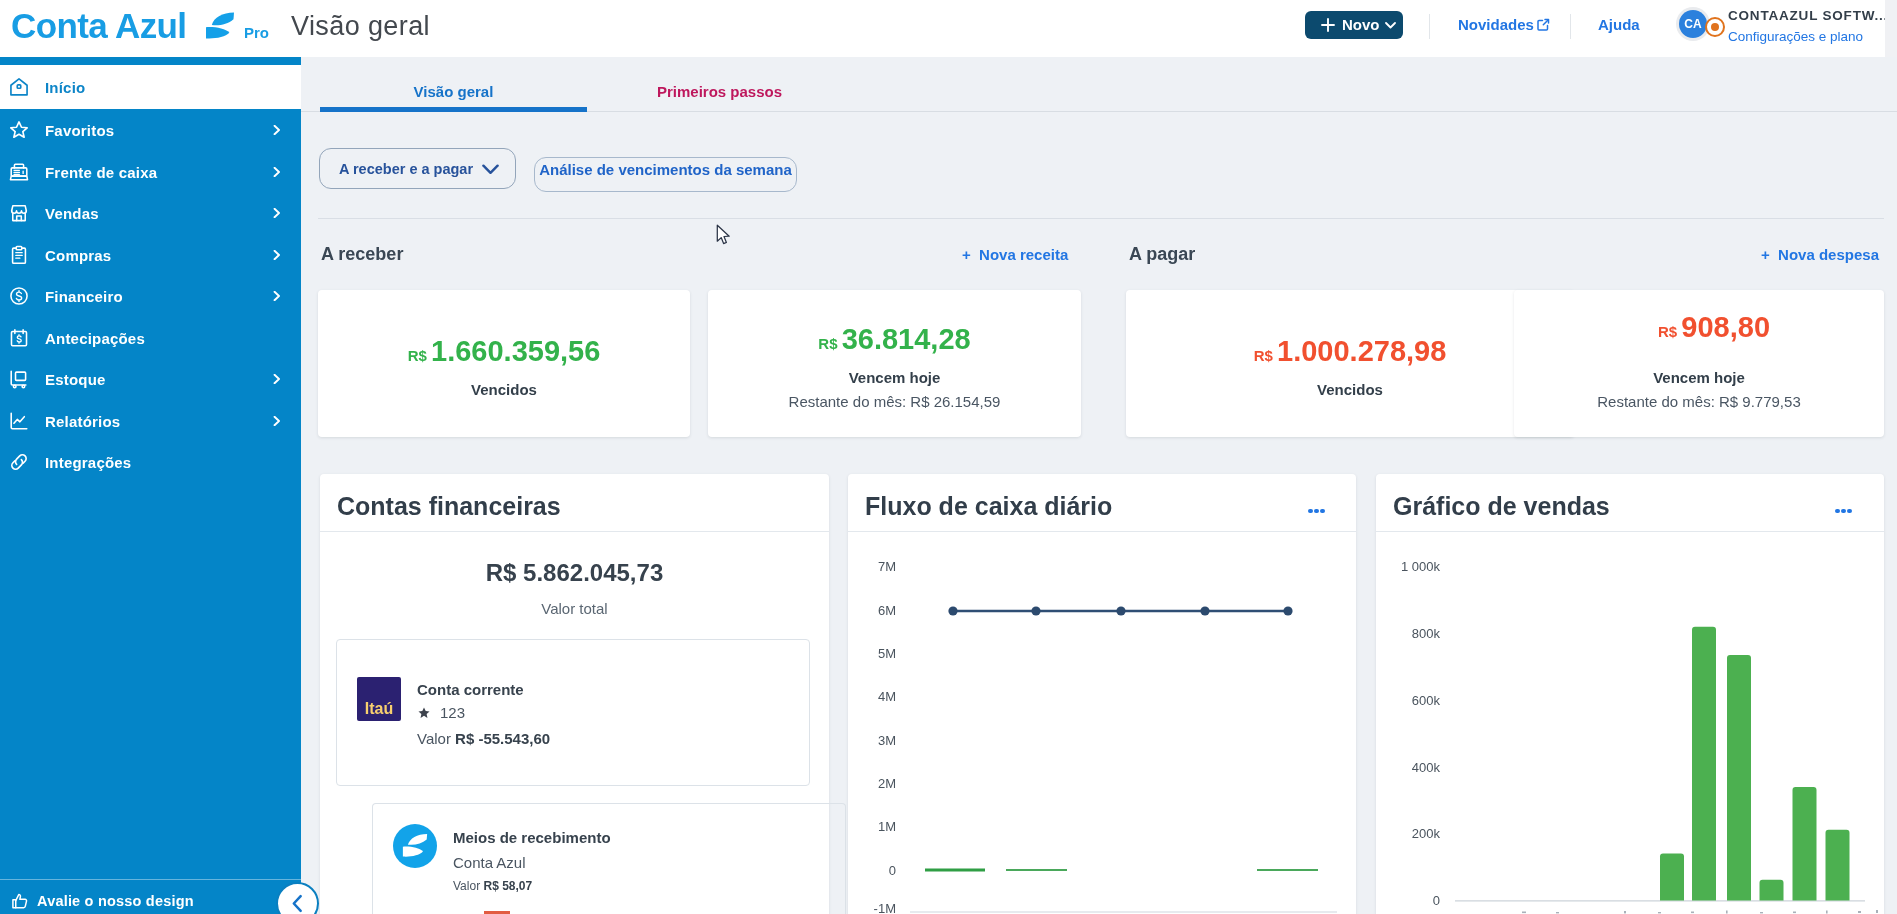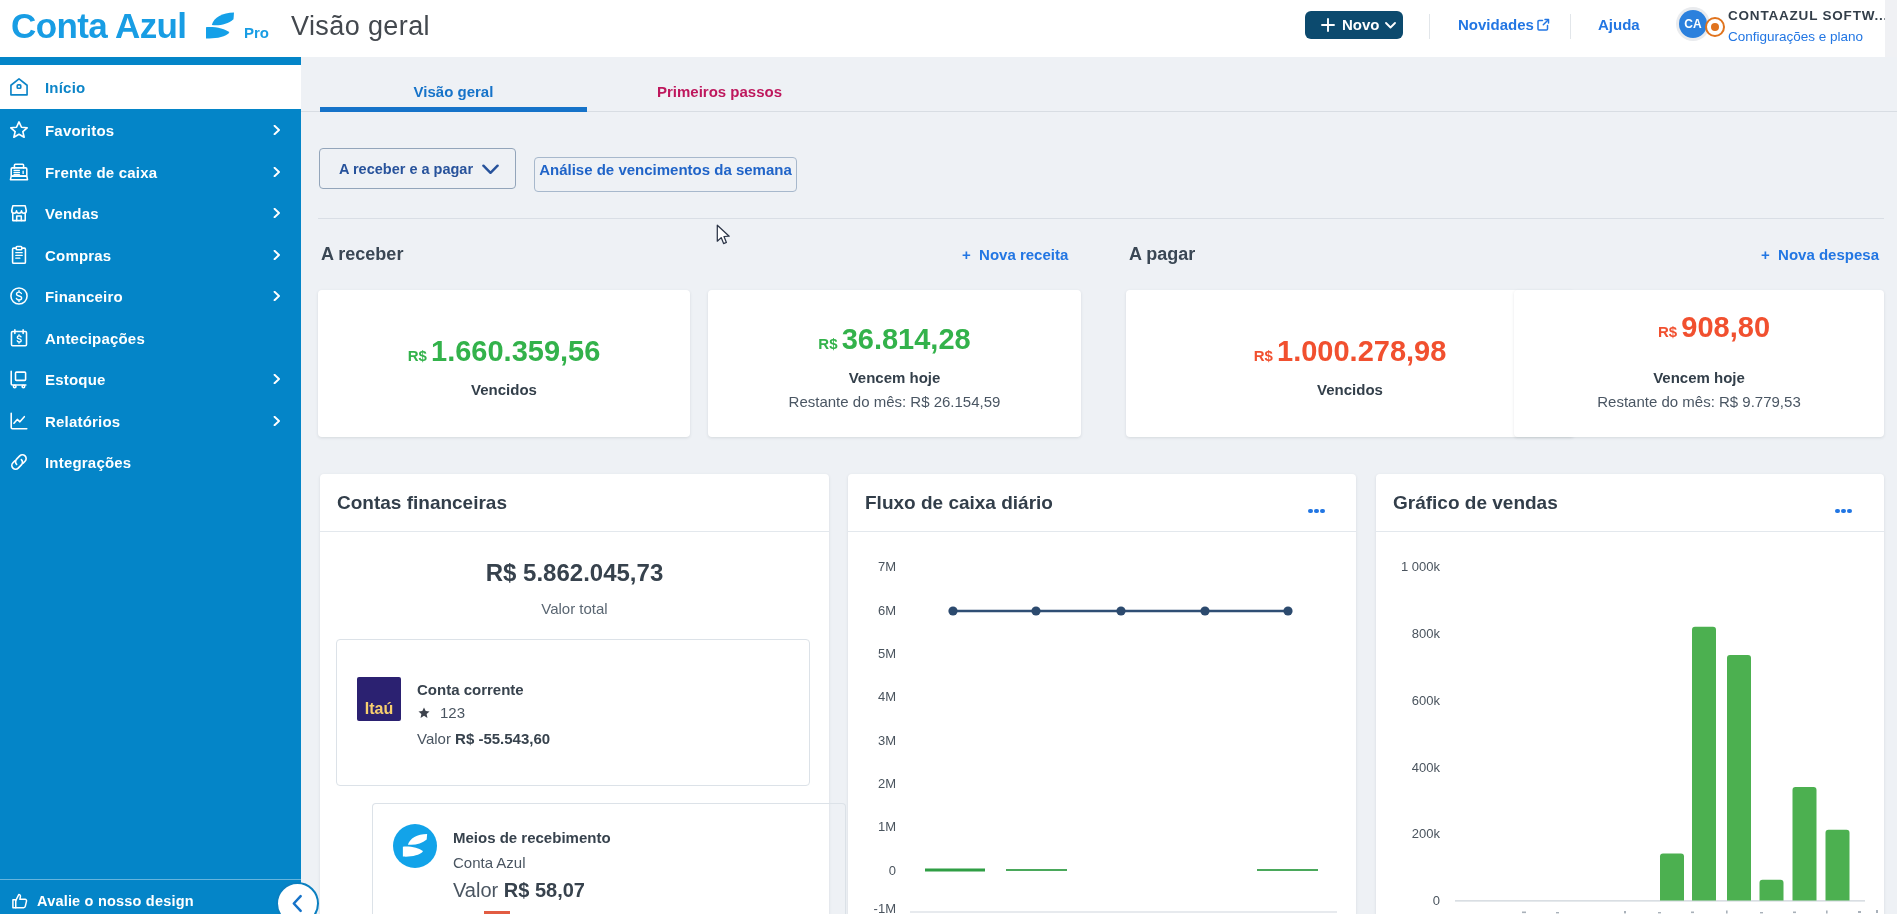--- a/index.html
+++ b/index.html
@@ -26,34 +26,34 @@
   #bottombar { position:absolute; left:0; top:822px; width:301px; height:26px; border-top:1px solid #66b5dd; }
   #avalie { position:absolute; left:37px; top:836px; font-size:14.5px; font-weight:700; color:#fff; letter-spacing:0.2px; }
   #collapse { position:absolute; left:276px; top:882px; width:43px; height:43px; background:#fff; border:2px solid #0a7fc0; border-radius:50%; z-index:6; }
   
   #content { position:absolute; left:301px; top:57px; width:1596px; height:857px; background:#eef1f5; }
   #tabbar { position:absolute; left:301px; top:57px; width:1596px; height:55px; border-bottom:1px solid #d8dde3; }
   .tab { position:absolute; top:0; height:55px; font-size:15px; font-weight:600; text-align:center; line-height:69px; }
   #tab1 { left:19px; width:267px; color:#1673c9; }
   #tab2 { left:284px; width:269px; color:#be185d; }
   #tabline { position:absolute; left:19px; top:50px; width:267px; height:5px; background:#1673c9; }
-  .obtn { position:absolute; border:1px solid #93a5ba; border-radius:4px; background:transparent; }
+  .obtn { position:absolute; border:1px solid #93a5ba; border-radius:12px; background:transparent; }
   #btn1 { left:18px; top:91px; width:197px; height:41px; color:#27529b; font-size:14.5px; font-weight:700; line-height:41px; }
   #btn2 { left:233px; top:100px; width:263px; height:35px; color:#2064c8; font-size:15px; font-weight:600; text-align:center; line-height:23px; border-color:#a7b8cc;}
   #secdiv { position:absolute; left:17px; top:161px; width:1566px; height:1px; background:#d9dee5; }
   .sechead { position:absolute; font-size:18px; font-weight:700; color:#3a4754; }
   .addlink { position:absolute; font-size:15px; font-weight:600; color:#2276e3; }
   .card { position:absolute; background:#fff; border-radius:4px; box-shadow:0 1px 3px rgba(50,60,70,0.13); }
   .kR { font-weight:700; }
   .cnum { position:absolute; left:0; width:100%; text-align:center; line-height:34px; }
   .clbl { position:absolute; left:0; width:100%; text-align:center; font-size:15px; font-weight:700; color:#333f4a; line-height:18px; }
   .csub { position:absolute; left:0; width:100%; text-align:center; font-size:15px; color:#4a5663; line-height:18px; }
   .amount-green { color:#33b24b; }
   .amount-red { color:#f1502f; }
-  .bigcard-title { position:absolute; left:17px; top:18px; font-size:19px; font-weight:700; color:#323e4a; }
+  .bigcard-title { position:absolute; left:17px; top:18px; font-size:25px; font-weight:700; color:#323e4a; }
   .dots { position:absolute; top:25px; width:24px; height:6px; }
   .dot { display:inline-block; width:4.5px; height:4.5px; border-radius:50%; background:#2276e3; margin-right:1.5px; }
   .hdrline { position:absolute; left:0; top:57px; width:100%; height:1px; background:#e3e8ed; }
 </style>
 </head>
 <body>
 <div id="page">
 
   <div id="header">
     <div id="logo">Conta Azul</div>
@@ -251,21 +251,21 @@
       </div>
       <div style="position:absolute; left:16px; top:329px; width:474px; height:111px; border:1px solid #dce2e8; border-radius:4px 4px 0 0; border-bottom:none;margin-left:36px;">
         <div style="position:absolute; left:20px; top:20px; width:44px; height:44px; background:#12a3e9; border-radius:50%;">
           <svg style="position:absolute; left:9px; top:9px; width:26px; height:25px;" viewBox="0 0 30 28">
               <path fill="#fff" d="M6.8 13.0 C8.8 5.6 17.5 0.8 29.0 0.6 L28.5 7.2 C23.0 12.0 14.5 14.0 6.8 13.0 Z"></path>
               <path fill="#fff" d="M1.0 15.4 C10.0 14.8 20.0 16.6 24.2 21.0 C20.0 25.6 10.0 27.4 1.0 26.8 Z"></path>
             </svg>
         </div>
         <div style="position:absolute; left:80px; top:25px; font-size:15px; font-weight:700; color:#37424d;">Meios de recebimento</div>
         <div style="position:absolute; left:80px; top:50px; font-size:15px; color:#4a5561;">Conta Azul</div>
-        <div style="position:absolute; left:80px; top:75px; font-size:20px; color:#4a5561;">Valor <span style="font-weight:700; color:#37424d;">R$ 58,07</span></div>
+        <div style="position:absolute; left:80px; top:75px; font-size:12px; color:#4a5561;">Valor <span style="font-weight:700; color:#37424d;">R$ 58,07</span></div>
       </div>
       <div style="position:absolute; left:164px; top:437px; width:26px; height:3px; background:#e25c42;"></div>
     </div>
     <div class="card" id="cardB" style="left:547px; top:417px; width:508px; height:440px; border-radius:4px 4px 0 0;">
       <div class="bigcard-title">Fluxo de caixa diário</div>
       <div class="dots" style="left:460px;"><span class="dot"></span><span class="dot"></span><span class="dot"></span></div>
       <div class="hdrline"></div>
       <svg style="position:absolute; left:0; top:57px; width:508px; height:383px;" viewBox="0 0 508 383">
         <g font-family="Liberation Sans, sans-serif" font-size="13" fill="#4a545e" text-anchor="end">
           <text x="48" y="40.2">7M</text>

